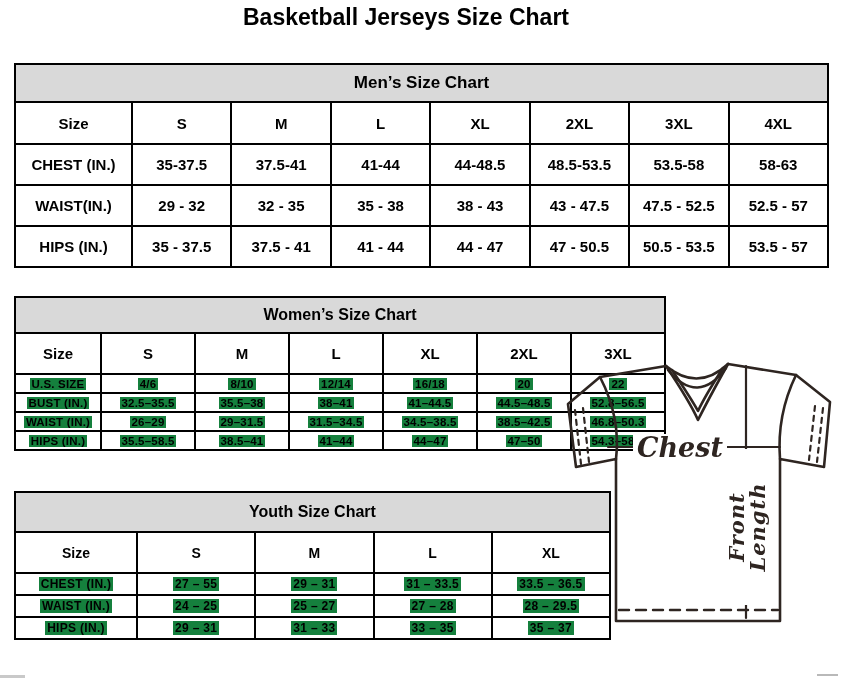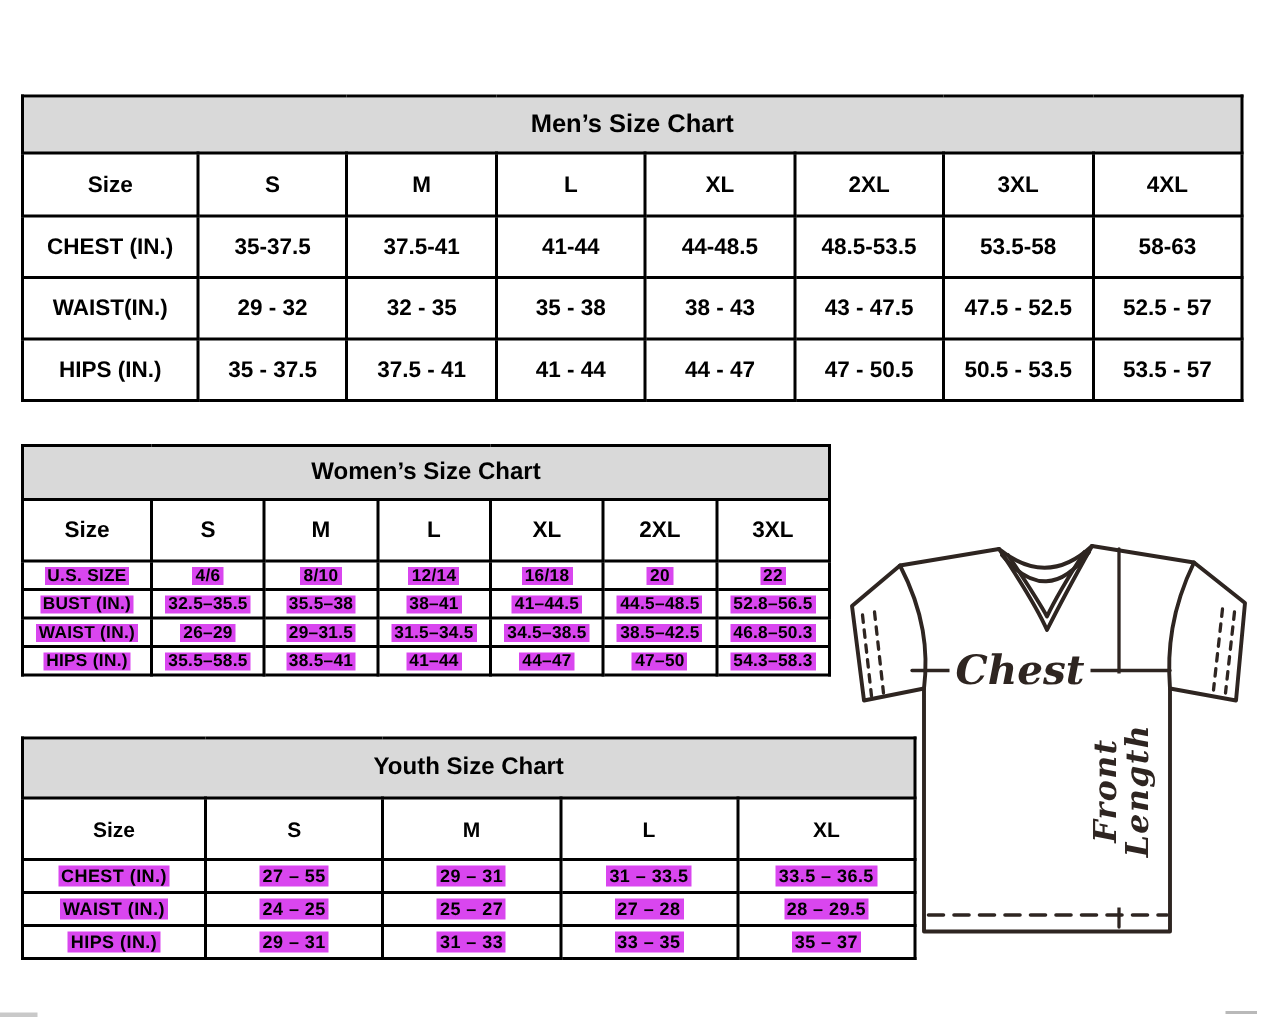--- a/index.html
+++ b/index.html
@@ -12,48 +12,49 @@
   .t th,.t td{border:2px solid #000;text-align:center;vertical-align:middle;padding:0;
         overflow:hidden;white-space:nowrap;}
   .t .ttl th{background:#d9d9d9;}
   
   .men{left:14px;top:63px;width:815px;}
   .men col.c0{width:117px;}
   .men .ttl th{height:36px;font-size:17px;}
   .men .hdr td{height:40px;font-size:15px;}
   .men .d td{height:39px;font-size:15px;}
   
-  .wom{left:14px;top:296px;width:540px;}
+  .wom{left:14px;top:296px;width:652px;}
   .wom col.c0{width:86px;}
   .wom .ttl th{height:34px;font-size:16px;}
   .wom .hdr td{height:39px;font-size:15px;}
   .wom .d td{height:17px;font-size:11.5px;letter-spacing:.2px;}
   
   .you{left:14px;top:491px;width:597px;}
   .you col.c0{width:122px;}
   .you .ttl th{height:38px;font-size:16px;}
   .you .hdr td{height:39px;font-size:14px;}
   .you .d td{height:20px;font-size:12px;letter-spacing:.3px;}
-  .hl{background:#d946ef;padding:0 2px;}
+  .hl{background:#15803d;padding:0 2px;}
   
   #jersey-svg{position:absolute;left:562px;top:356px;}
   .diagram-label{position:absolute;z-index:2;color:#2e2521;background:#fff;
         font-family:"DejaVu Serif",serif;font-weight:bold;font-style:italic;line-height:1;}
   #chest-label{left:633px;top:434px;font-size:27px;padding:0 4px;}
   #front-length-label{left:661px;top:514px;width:156px;height:26px;text-align:center;
         font-size:21px;letter-spacing:1px;transform:rotate(-90deg);}
   .scroll-frag{position:absolute;}
   #frag-left{left:0;top:675px;width:25px;height:3px;background:#c9c9c9;}
   #frag-right{left:817px;top:674px;width:21px;height:2px;background:#b9b9b9;}
 </style>
 </head>
 <body>
 
 <div id="page">
 
+  <h1 id="main-title">Basketball Jerseys Size Chart</h1>
 
   <table class="t men">
     <colgroup>
         <col class="c0">
         <col span="7">
       </colgroup>
     <tbody>
         <tr class="ttl">
           <th colspan="8">Men’s Size Chart</th>
         </tr>

